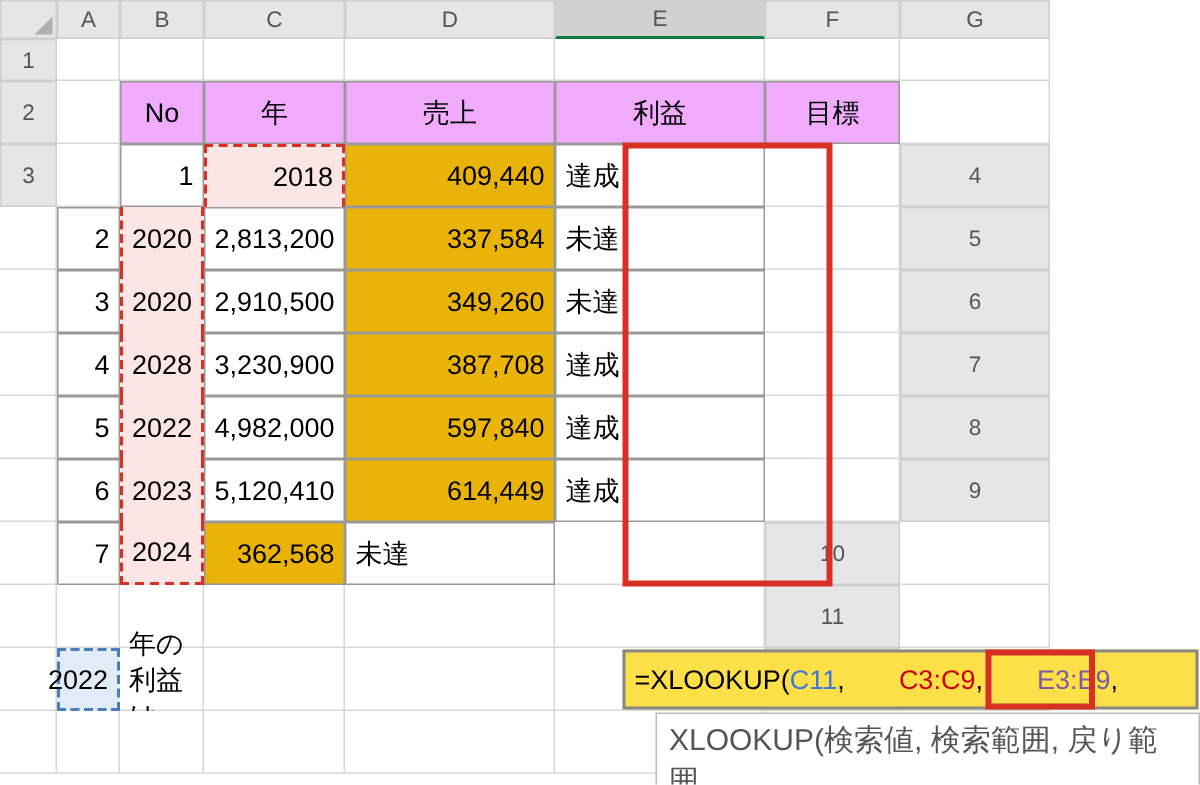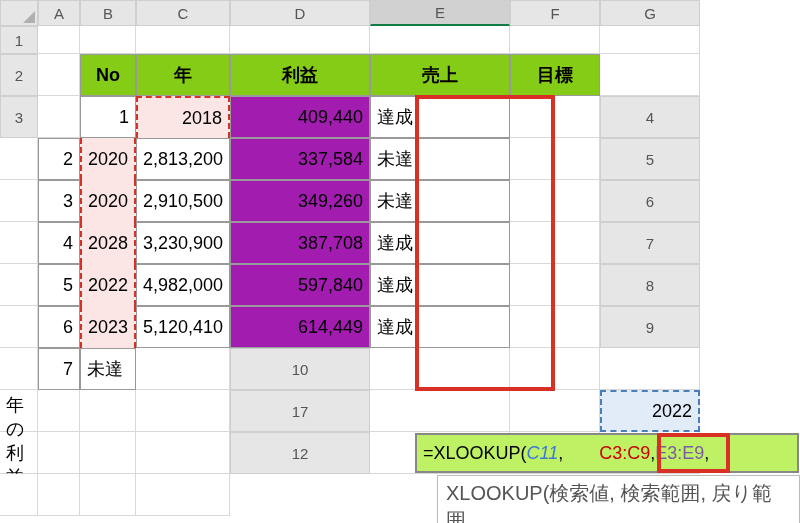--- a/index.html
+++ b/index.html
@@ -3,34 +3,34 @@
   <meta charset="utf-8">
   <style>
     * { box-sizing: border-box; margin: 0; padding: 0; }
     body { font-family: 'Meiryo', 'Yu Gothic', sans-serif; font-size: 16px; background: #fff; width: 800px; height: 523px; overflow: hidden; position: relative; }
     .sheet { display: grid; grid-template-columns: 38px 42px 56px 94px 140px 140px 90px 100px; grid-template-rows: 26px 28px repeat(11, 42px); }
     .hcell, .rcell { background: #e6e6e6; border: 1px solid #cfcfcf; display: flex; align-items: center; justify-content: center; font-size: 15px; color: #555; }
     .corner { background: #e6e6e6; border: 1px solid #cfcfcf; position: relative; }
     .corner::after { content: ''; position: absolute; right: 2px; bottom: 2px; width: 0; height: 0; border-right: 12px solid #b0b0b0; border-top: 12px solid transparent; }
     .hcell.sel { background: #d1d1d1; border-bottom: 2px solid #107c41; }
     .cell { border-right: 1px solid #d8d8d8; border-bottom: 1px solid #d8d8d8; display: flex; align-items: center; padding: 0 6px; font-size: 18px; background: #fff; }
-    .th { background: #84cc16; font-weight: bold; justify-content: center; border: 1px solid #999; }
+    .th { background: #f0abfc; font-weight: normal; justify-content: center; border: 1px solid #999; }
     .td { border: 1px solid #999; }
     .num { justify-content: flex-end; }
     .yr { background: #fbe5e5; }
-    .pf { background: #a21caf; }
+    .pf { background: #eab308; }
     .c11 { background: #e2ecf8; }
     .marq-red { border: 2px dashed #d93025; }
     .marq-blue { border: 2px dashed #4a7ebb; }
     .rect-red-thick { position: absolute; border: 4px solid #d93025; pointer-events: none; z-index: 10; }
-    .formula-box { position: absolute; left: 415px; top: 433px; width: 384px; height: 40px; border: 2px solid #888; background: #bef264; display: flex; align-items: center; padding: 16px 6px; font-size: 18px; z-index: 5; }
+    .formula-box { position: absolute; left: 415px; top: 433px; width: 384px; height: 40px; border: 2px solid #888; background: #fde047; display: flex; align-items: center; padding: 16px 6px; font-size: 18px; z-index: 5; }
     .tok-black { color: #000; }
-    .tok-blue { color: #3b78d8; font-style: italic; }
+    .tok-blue { color: #3b78d8; }
     .tok-red { color: #cc0000; margin-left: 36px; }
-    .tok-purple { color: #7b5aa6; }
+    .tok-purple { color: #7b5aa6; margin-left: 36px; }
     .hint { position: absolute; left: 437px; top: 475px; background: #fff; border: 1px solid #bbb; padding: 4px 8px; font-size: 20px; color: #555; z-index: 5; box-shadow: 2px 2px 4px rgba(0,0,0,.15); }
     .redbox-e39 { left: 415px; top: 95px; width: 140px; height: 296px; }
     .redbox-e11c { left: 657px; top: 433px; width: 73px; height: 40px; }
   </style>
 </head>
 <body>
 
 <div class="sheet">
 
   <div class="corner"></div>
@@ -48,22 +48,22 @@
   <div class="cell"></div>
   <div class="cell"></div>
   <div class="cell"></div>
   <div class="cell"></div>
   <div class="cell"></div>
 
   <div class="rcell">2</div>
   <div class="cell"></div>
   <div class="cell th">No</div>
   <div class="cell th">年</div>
+  <div class="cell th">売上</div>
   <div class="cell th">利益</div>
-  <div class="cell th">売上</div>
   <div class="cell th">目標</div>
   <div class="cell"></div>
 
   <div class="rcell">3</div>
   <div class="cell"></div>
   <div class="cell td num">1</div>
   <div class="cell td num yr marq-red" style="border-bottom:none">2018</div>
   <div class="cell td num pf">409,440</div>
   <div class="cell td">達成</div>
   <div class="cell"></div>
@@ -109,33 +109,35 @@
   <div class="cell td num">6</div>
   <div class="cell td num yr marq-red" style="border-top:none;border-bottom:none">2023</div>
   <div class="cell td num">5,120,410</div>
   <div class="cell td num pf">614,449</div>
   <div class="cell td">達成</div>
   <div class="cell"></div>
 
   <div class="rcell">9</div>
   <div class="cell"></div>
   <div class="cell td num">7</div>
+  <div class="cell td num yr marq-red" style="border-top:none">2024</div>
+  <div class="cell td num pf">362,568</div>
   <div class="cell td">未達</div>
   <div class="cell"></div>
 
   <div class="rcell">10</div>
   <div class="cell"></div>
   <div class="cell"></div>
   <div class="cell"></div>
   <div class="cell"></div>
   <div class="cell"></div>
   <div class="cell"></div>
   <div class="cell"></div>
 
-  <div class="rcell">17</div>
+  <div class="rcell">11</div>
   <div class="cell"></div>
   <div class="cell"></div>
   <div class="cell num c11 marq-blue">2022</div>
   <div class="cell">年の利益は</div>
   <div class="cell"></div>
   <div class="cell"></div>
   <div class="cell"></div>
 
   <div class="rcell">12</div>
   <div class="cell"></div>

